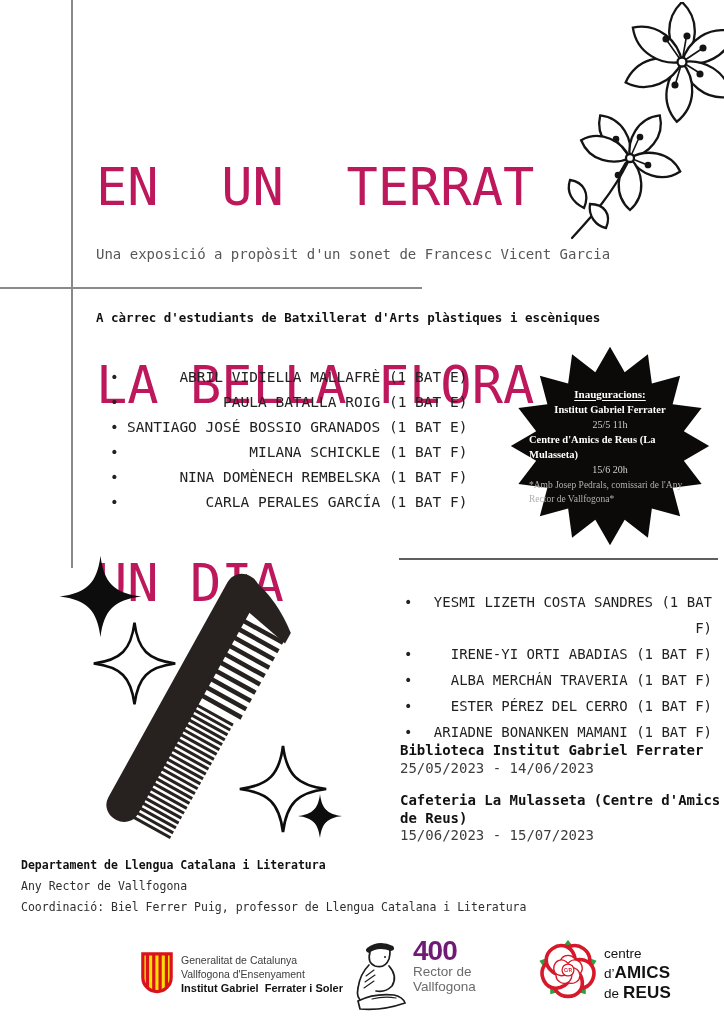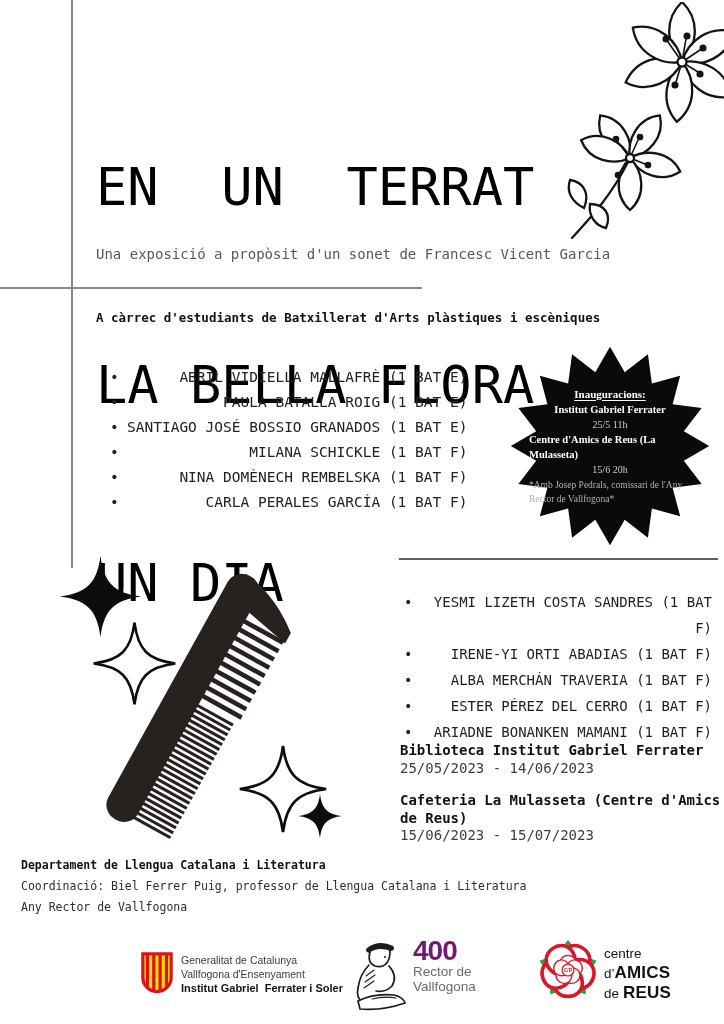--- a/index.html
+++ b/index.html
@@ -7,21 +7,21 @@
         font-family:"DejaVu Sans Mono",monospace;color:#161412;}
   .abs{position:absolute;}
 
   
   .vline{left:71px;top:0;width:2px;height:568px;background:#8a8a8a;}
   .hline1{left:0;top:287px;width:422px;height:2px;background:#8a8a8a;}
   .hline2{left:399px;top:558px;width:319px;height:2px;background:#5f5f5f;}
 
   
   .title{left:96px;top:22px;font-size:52px;line-height:66px;white-space:pre;
-         color:#000000;font-weight:400;}
+         color:#be185d;font-weight:400;}
   .subtitle{left:96px;top:246px;font-size:14px;color:#575757;letter-spacing:0;}
 
   
   .credits-header{left:96px;top:310px;font-size:12.5px;font-weight:bold;color:#111;}
 
   ul.students{list-style:none;margin:12px;padding:0;text-align:right;}
   ul.students li{position:relative;padding-left:17px;color:#222;}
   ul.students li::before{content:"•";position:absolute;left:0;}
   .students-1{left:98px;top:353px;}
   .students-1 li{font-size:14.5px;line-height:25px;}
@@ -243,22 +243,22 @@
     <div class="venue-name">Biblioteca Institut Gabriel Ferrater</div>
     <div class="venue-dates">25/05/2023 - 14/06/2023</div>
   </div>
   <div class="abs venue venue-2">
     <div class="venue-name">Cafeteria La Mulasseta (Centre d'Amics de Reus)</div>
     <div class="venue-dates">15/06/2023 - 15/07/2023</div>
   </div>
 
   <div class="abs footer-credits">
     <div class="dept">Departament de Llengua Catalana i Literatura</div>
+    <div>Any Rector de Vallfogona</div>
     <div>Coordinació: Biel Ferrer Puig, professor de Llengua Catalana i Literatura</div>
-    <div>Any Rector de Vallfogona</div>
   </div>
 
   <div class="abs gen-logo-shield">
     <svg viewBox="0 0 36 50">
       <defs>
           <clipPath id="shieldClip">
             <path d="M3,3 H33 V28 A15,15 0 0 1 3,28 Z"></path>
           </clipPath>
         </defs>
       <g clip-path="url(#shieldClip)">

